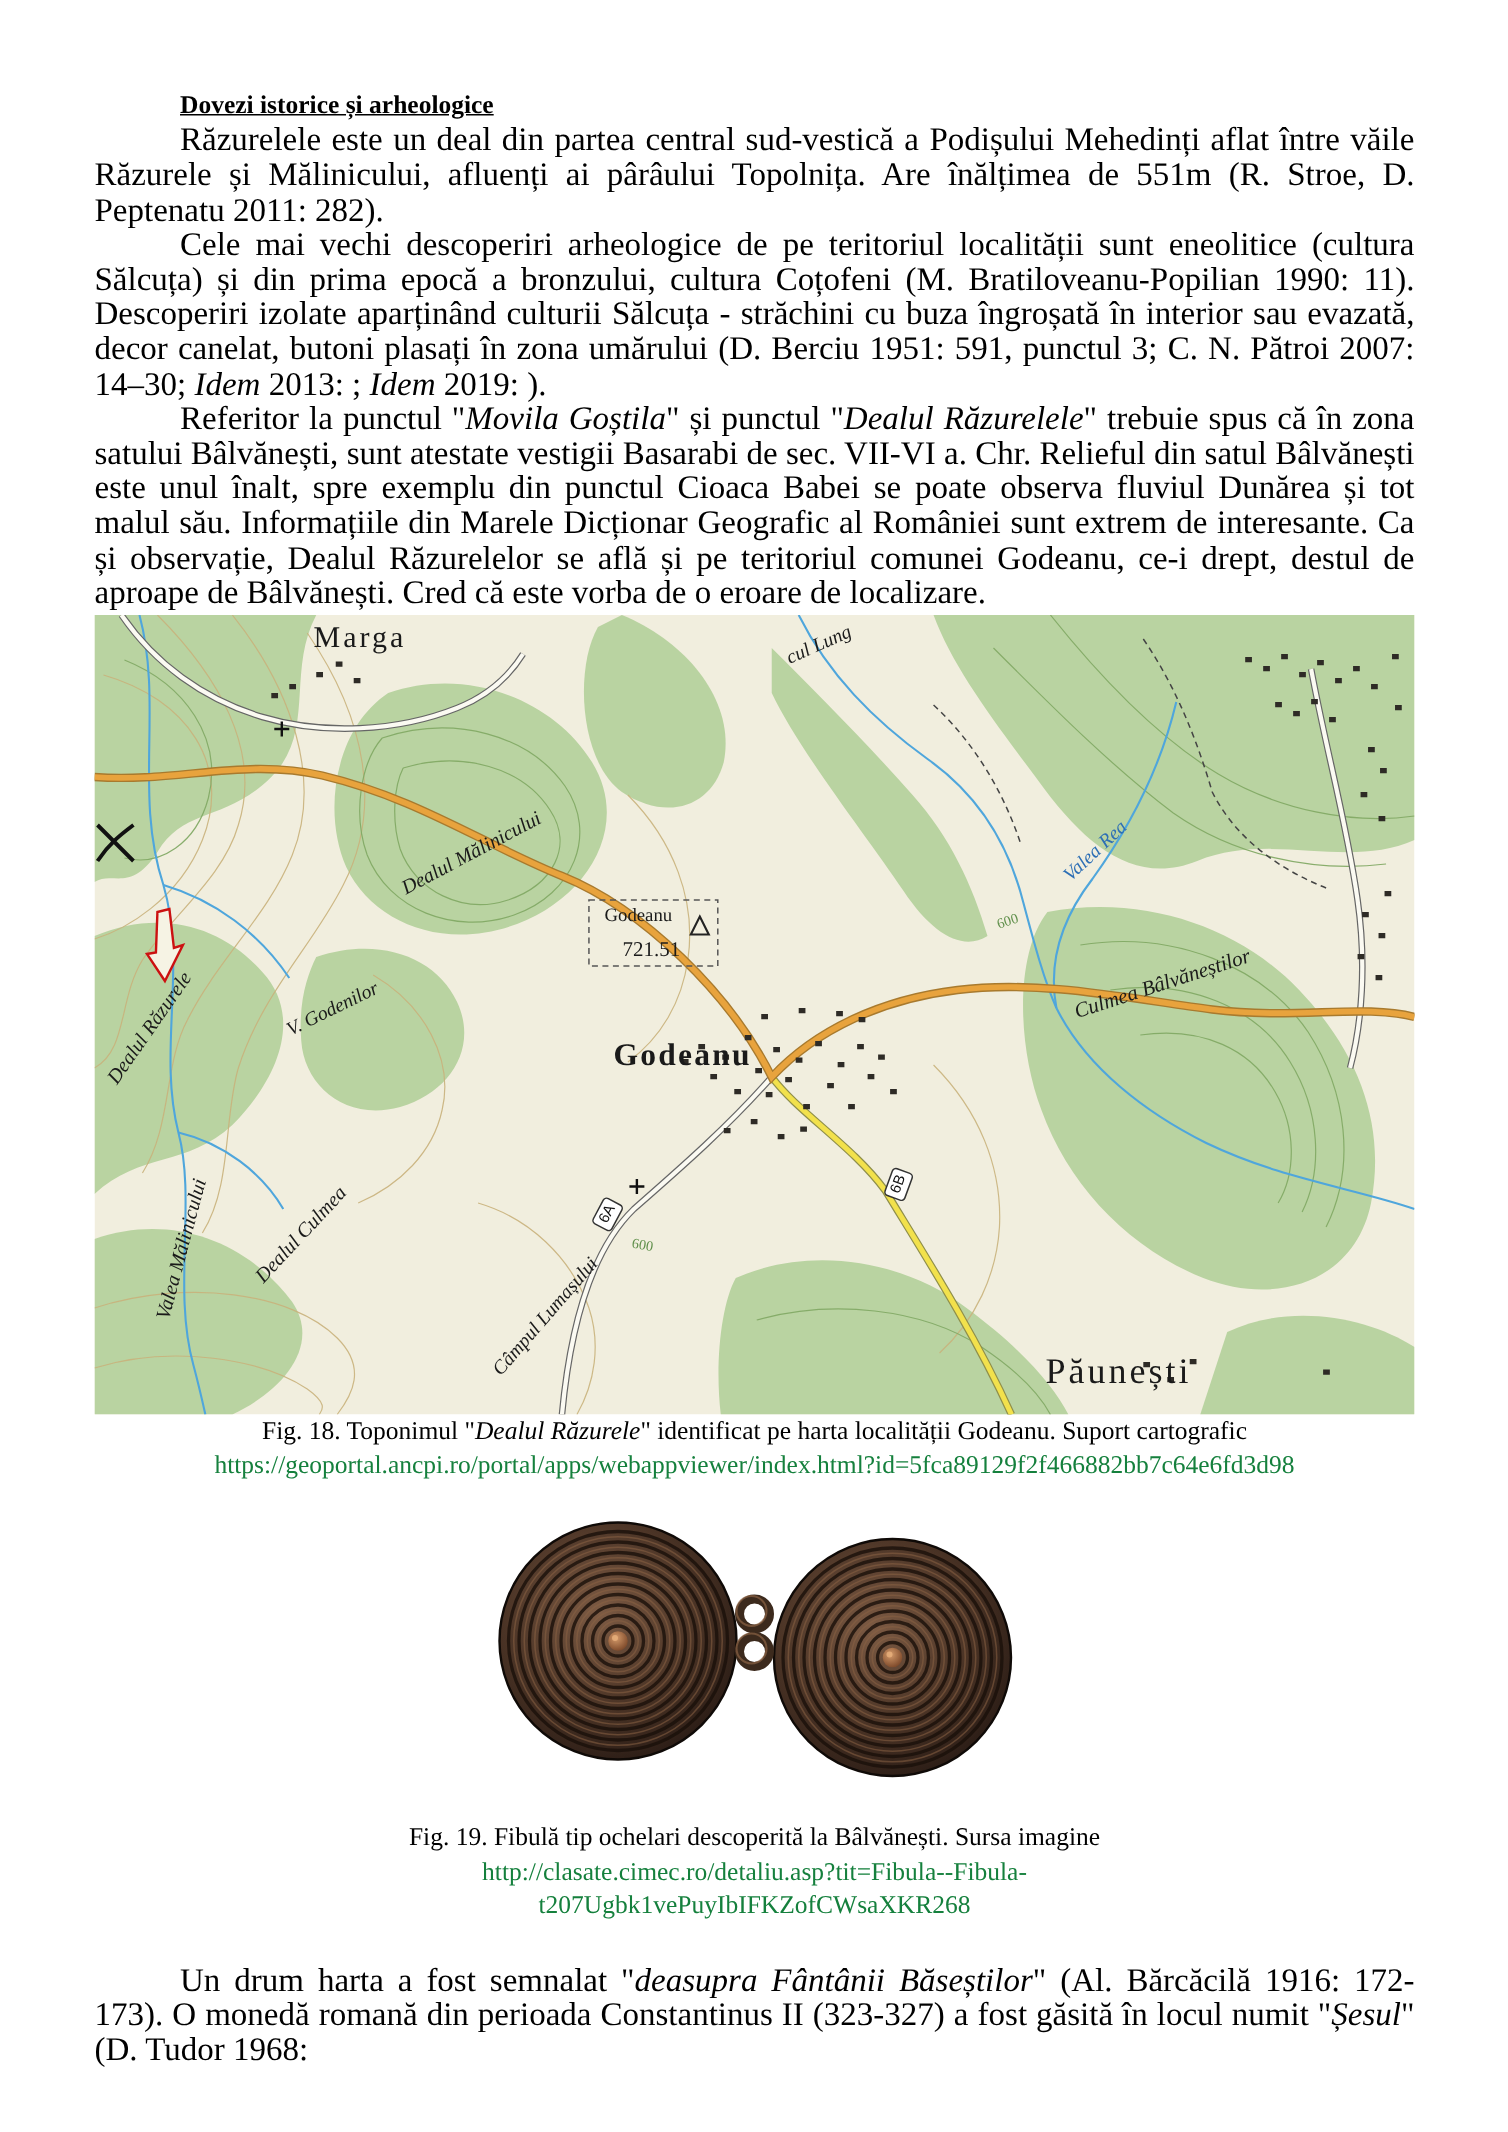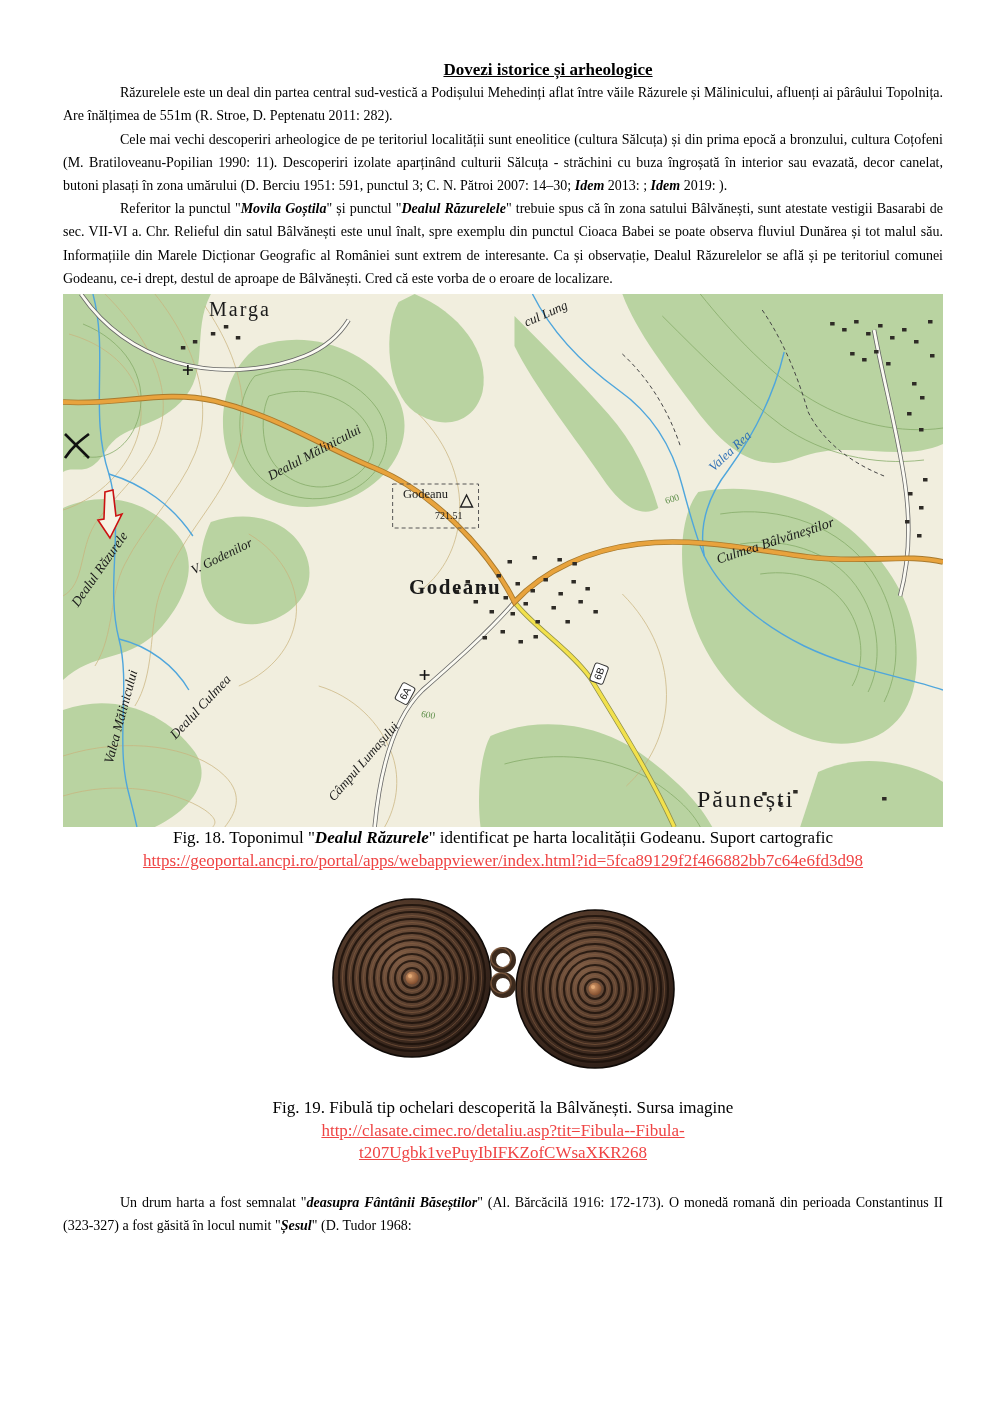--- a/index.html
+++ b/index.html
@@ -4,41 +4,41 @@
 <style>
   * { margin:0; padding:0; box-sizing:border-box; }
   html,body { background:#ffffff; }
   .page {
     width:1005px; height:1421px; background:#ffffff; position:relative;
     font-family:"Liberation Serif", serif; color:#000; overflow:hidden;
   }
   .content { padding:58px 62px 0 63px; }
   .heading {
     font-size:17px; font-weight:bold; text-decoration:underline;
-    margin-left:90px; line-height:23.2px;text-align:center;
+    margin-left:57px; line-height:23.2px;
   }
-  .para { font-size:14px; line-height:23.2px; text-align:justify; text-indent:57px; }
-  .i { font-style:italic;font-weight:bold; }
+  .para { font-size:22px; line-height:23.2px; text-align:justify; text-indent:57px; }
+  .i { font-style:italic; }
   .b { font-weight:normal; }
 
   
   .map-wrap { position:relative; width:880px; height:533px; margin-top:4px; }
   .map-wrap svg { position:absolute; left:0; top:0; }
   .map-label {
     position:absolute; white-space:nowrap; color:#1a1a1a;
     font-family:"Liberation Serif", serif; line-height:1.1;
   }
   .shield {
     position:absolute; background:#fff; border:1px solid #333; border-radius:3px;
     font:10px/13px "Liberation Sans", sans-serif; color:#111; padding:0 3px;
   }
 
   
   .caption { text-align:center; font-size:17px; line-height:22.6px; }
-  .link { color:#ef4444; text-decoration:underline; cursor:pointer; word-break:break-all; }
+  .link { color:#15803d; cursor:pointer; word-break:break-all; }
   .link-block { display:block; }
 
   
   .figure { text-align:center; margin-top:18px; }
   .fig19-cap { margin-top:8px; }
 
   
   .footer-ribbon { position:absolute; left:50%; transform:translateX(-50%); bottom:6px; }
 </style>
 </head>
@@ -201,21 +201,21 @@
 
         <path d="M2,140 L26,164 M2,164 C10,152 18,146 26,140" stroke="#111" stroke-width="2.6" fill="none"></path>
 
         <polygon points="42,198 50,196 53,222 59,220 47,244 35,226 41,225" fill="#f6f3e4" stroke="#cc1111" stroke-width="1.6"></polygon>
       </svg>
 
       <span class="map-label" style="left:146px;top:4px;font-size:20px;letter-spacing:2px">Marga</span>
       <span class="map-label" style="left:462px;top:22px;font-size:13px;font-style:italic;transform:rotate(-24deg);transform-origin:0 50%">cul Lung</span>
       <span class="map-label" style="left:206px;top:176px;font-size:13.5px;font-style:italic;transform:rotate(-28deg);transform-origin:0 50%">Dealul Mălinicului</span>
       <span class="map-label" style="left:340px;top:194px;font-size:12.5px">Godeanu</span>
-      <span class="map-label" style="left:372px;top:216px;font-size:10px">721.51</span>
+      <span class="map-label" style="left:352px;top:216px;font-size:14px">721.51</span>
       <span class="map-label" style="left:346px;top:282px;font-size:21px;font-weight:bold;letter-spacing:1.5px">Godeanu</span>
       <span class="map-label" style="left:129px;top:270px;font-size:13px;font-style:italic;transform:rotate(-26deg);transform-origin:0 50%">V. Godenilor</span>
       <span class="map-label" style="left:12px;top:304px;font-size:13.5px;font-style:italic;transform:rotate(-55deg);transform-origin:0 50%">Dealul Răzurele</span>
       <span class="map-label" style="left:46px;top:462px;font-size:13.5px;font-style:italic;transform:rotate(-75deg);transform-origin:0 50%">Valea Mălinicului</span>
       <span class="map-label" style="left:110px;top:436px;font-size:13.5px;font-style:italic;transform:rotate(-47deg);transform-origin:0 50%">Dealul Culmea</span>
       <span class="map-label" style="left:268px;top:498px;font-size:13px;font-style:italic;transform:rotate(-49deg);transform-origin:0 50%">Câmpul Lumașului</span>
       <span class="map-label" style="left:654px;top:258px;font-size:14px;font-style:italic;transform:rotate(-18deg);transform-origin:0 50%">Culmea Bâlvăneștilor</span>
       <span class="map-label" style="left:648px;top:168px;font-size:13px;font-style:italic;color:#2d6fb5;transform:rotate(-43deg);transform-origin:0 50%">Valea Rea</span>
       <span class="map-label" style="left:634px;top:492px;font-size:24px;letter-spacing:2px">Păunești</span>
       <span class="map-label" style="left:602px;top:200px;font-size:9.5px;color:#5f8f4a;transform:rotate(-18deg)">600</span>

